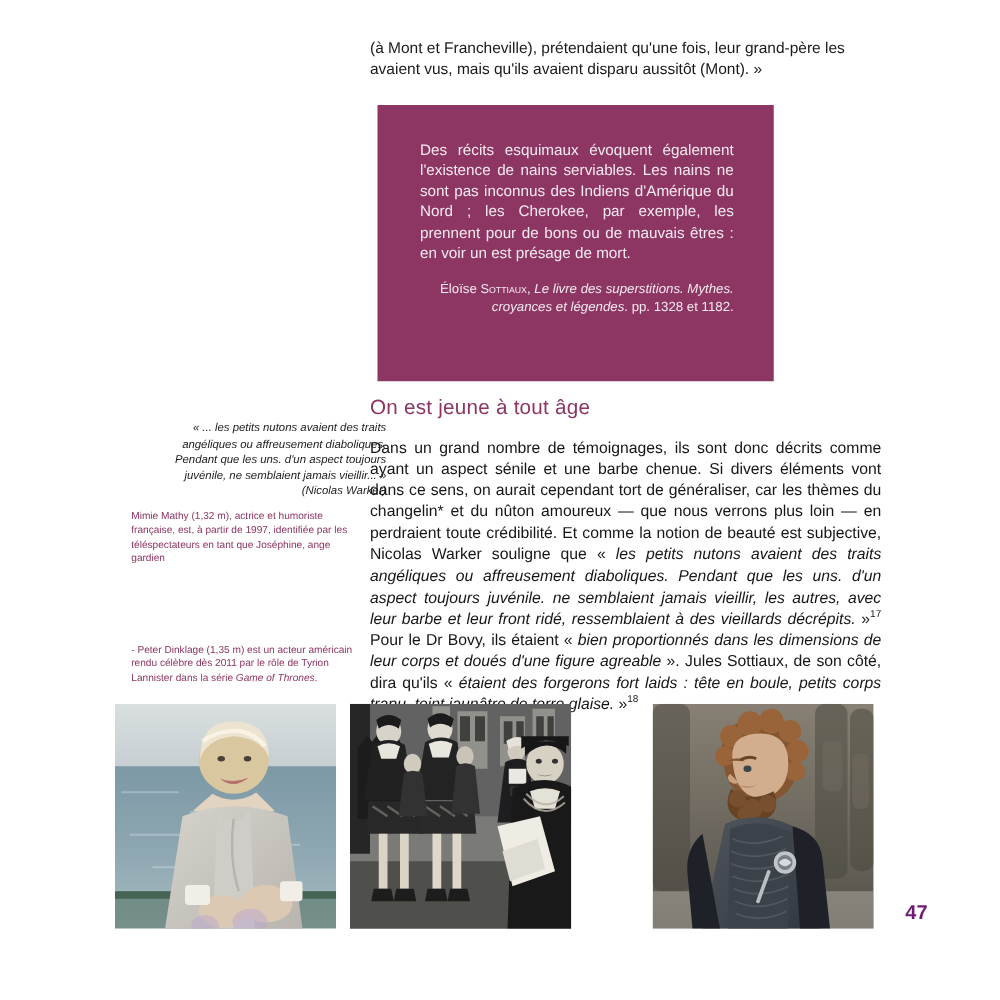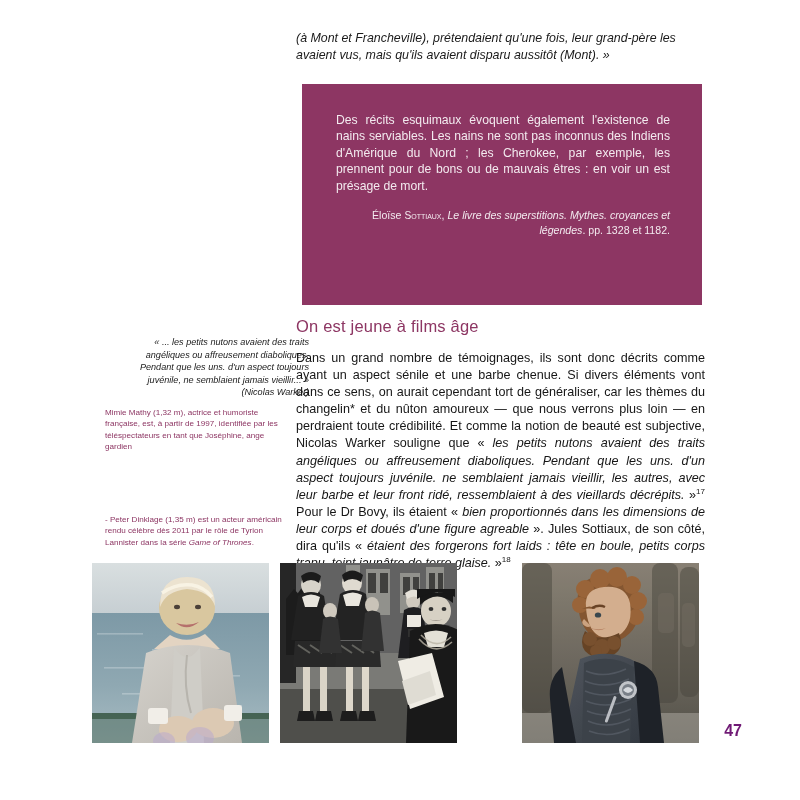--- a/index.html
+++ b/index.html
@@ -13,31 +13,30 @@
     position: relative;
     width: 800px; height: 800px;
     overflow: hidden;
     background: #ffffff;
   }
 
   
   .top-para {
     position: absolute;
     left: 296px; top: 30px; width: 408px;
-    font-style: italic;
     font-size: 12.4px;
     line-height: 17px;
     color: #1a1a1a;
     text-align: left;
   }
 
   
   .purple-box {
     position: absolute;
-    left: 302px; top: 84px; width: 400px; height: 221px;
+    left: 302px; top: 84px; width: 317px; height: 221px;
     background: #8d3663;
     color: #ffffff;
     padding: 28px 32px 18px 34px;
   }
   .purple-box p {
     margin: 0 0 14px 0;
     font-size: 12.2px;
     line-height: 16.4px;
     text-align: justify;
     color: #f3eaef;
@@ -129,21 +128,21 @@
 
 <div id="page">
 
   <div class="top-para">(à Mont et Francheville), prétendaient qu'une fois, leur grand-père les avaient vus, mais qu'ils avaient disparu aussitôt (Mont). »</div>
 
   <div class="purple-box">
     <p>Des récits esquimaux évoquent également l'existence de nains serviables. Les nains ne sont pas inconnus des Indiens d'Amérique du Nord ; les Cherokee, par exemple, les prennent pour de bons ou de mauvais êtres : en voir un est présage de mort.</p>
     <p class="attribution"><span>Éloïse </span><span class="smallcaps">Sottiaux</span><span>, </span><span class="it">Le livre des superstitions. Mythes. croyances et légendes</span><span>. pp. 1328 et 1182.</span></p>
   </div>
 
-  <h2 class="section-heading">On est jeune à films âge</h2>
+  <h2 class="section-heading">On est jeune à tout âge</h2>
 
   <div class="body-copy"><span>Dans un grand nombre de témoignages, ils sont donc décrits comme ayant un aspect sénile et une barbe chenue. Si divers éléments vont dans ce sens, on aurait cependant tort de généraliser, car les thèmes du changelin* et du nûton amoureux — que nous verrons plus loin — en perdraient toute crédibilité. Et comme la notion de beauté est subjective, Nicolas Warker souligne que « </span><span class="it">les petits nutons avaient des traits angéliques ou affreusement diaboliques. Pendant que les uns. d'un aspect toujours juvénile. ne semblaient jamais vieillir, les autres, avec leur barbe et leur front ridé, ressemblaient à des vieillards décrépits.</span><span> »</span><sup>17</sup><span> Pour le Dr Bovy, ils étaient « </span><span class="it">bien proportionnés dans les dimensions de leur corps et doués d'une figure agreable</span><span> ». Jules Sottiaux, de son côté, dira qu'ils « </span><span class="it">étaient des forgerons fort laids : tête en boule, petits corps trapu. teint jaunâtre de terre glaise.</span><span> »</span><sup>18</sup></div>
 
   <div class="margin-quote"><span>« ... les petits nutons avaient des traits angéliques ou affreusement diaboliques. Pendant que les uns. d'un aspect toujours juvénile, ne semblaient jamais vieillir... »</span>
     <span class="src">(Nicolas Warker)</span>
   </div>
 
   <div class="margin-caption" id="cap1"><span>Mimie Mathy (1,32 m), actrice et humoriste française, est, à partir de 1997, identifiée par les téléspectateurs en tant que Joséphine, ange gardien</span></div>
 
 

